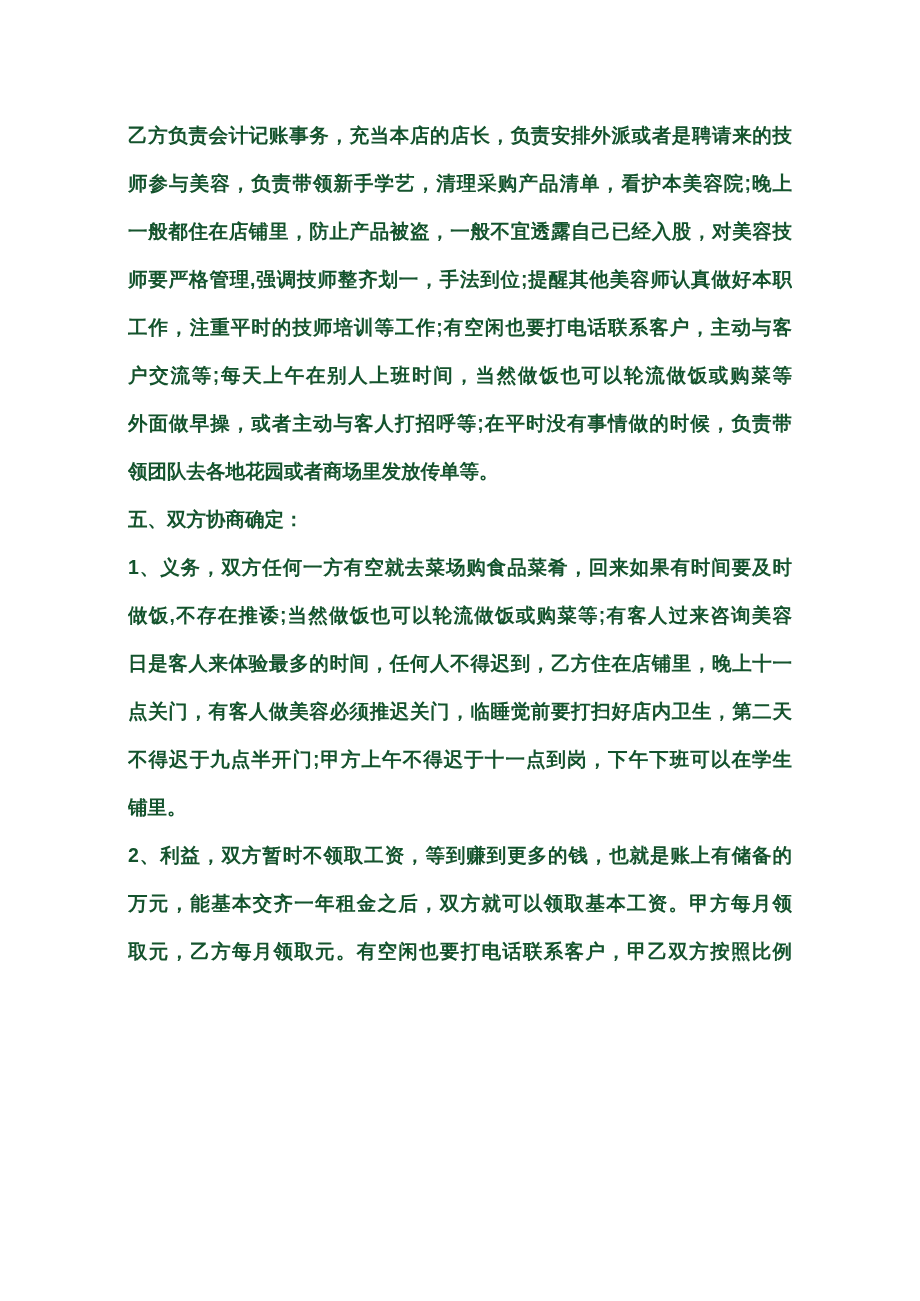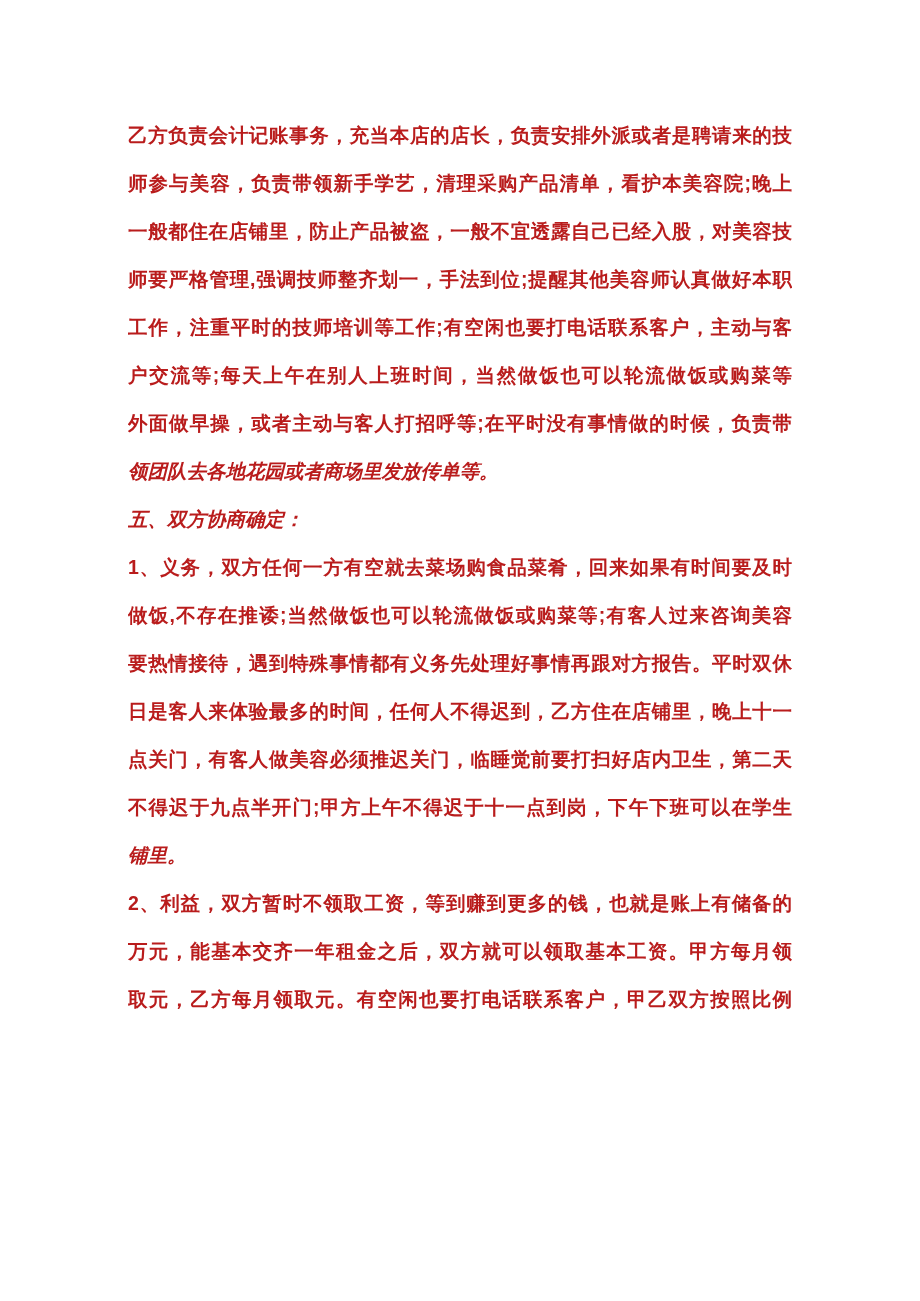--- a/index.html
+++ b/index.html
@@ -20,49 +20,47 @@
     left: 128px;
     top: 111px;
     width: 664px;
   }
   .line {
     width: 664px;
     height: 48px;
     line-height: 48px;
     font-size: 19.5px;
     font-weight: 600;
-    color: #b91c1c;
+    color: #14532d;
     text-align: justify;
     text-align-last: justify;
     overflow: hidden;
     white-space: nowrap;
   }
   .line.para-end {
     text-align: right;
     text-align-last: left;
-    font-style: italic;
   }
 </style>
 </head>
 <body>
 
 <div class="page">
   <div class="content">
     <div class="line">乙方负责会计记账事务，充当本店的店长，负责安排外派或者是聘请来的技</div>
     <div class="line">师参与美容，负责带领新手学艺，清理采购产品清单，看护本美容院;晚上</div>
     <div class="line">一般都住在店铺里，防止产品被盗，一般不宜透露自己已经入股，对美容技</div>
     <div class="line">师要严格管理,强调技师整齐划一，手法到位;提醒其他美容师认真做好本职</div>
     <div class="line">工作，注重平时的技师培训等工作;有空闲也要打电话联系客户，主动与客</div>
     <div class="line">户交流等;每天上午在别人上班时间，当然做饭也可以轮流做饭或购菜等</div>
     <div class="line">外面做早操，或者主动与客人打招呼等;在平时没有事情做的时候，负责带</div>
     <div class="line para-end">领团队去各地花园或者商场里发放传单等。</div>
     <div class="line para-end">五、双方协商确定：</div>
     <div class="line">1、义务，双方任何一方有空就去菜场购食品菜肴，回来如果有时间要及时</div>
     <div class="line">做饭,不存在推诿;当然做饭也可以轮流做饭或购菜等;有客人过来咨询美容</div>
-    <div class="line">要热情接待，遇到特殊事情都有义务先处理好事情再跟对方报告。平时双休</div>
     <div class="line">日是客人来体验最多的时间，任何人不得迟到，乙方住在店铺里，晚上十一</div>
     <div class="line">点关门，有客人做美容必须推迟关门，临睡觉前要打扫好店内卫生，第二天</div>
     <div class="line">不得迟于九点半开门;甲方上午不得迟于十一点到岗，下午下班可以在学生</div>
     <div class="line para-end">铺里。</div>
     <div class="line">2、利益，双方暂时不领取工资，等到赚到更多的钱，也就是账上有储备的</div>
     <div class="line">万元，能基本交齐一年租金之后，双方就可以领取基本工资。甲方每月领</div>
     <div class="line">取元，乙方每月领取元。有空闲也要打电话联系客户，甲乙双方按照比例</div>
   </div>
 </div>
 

